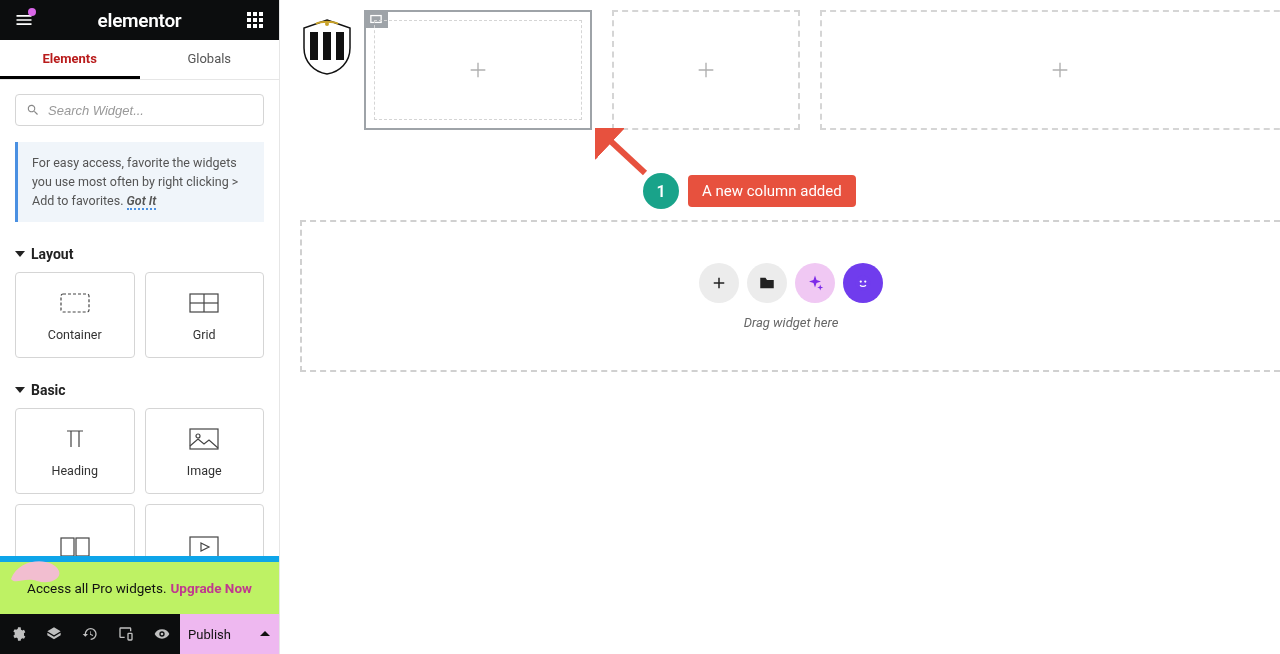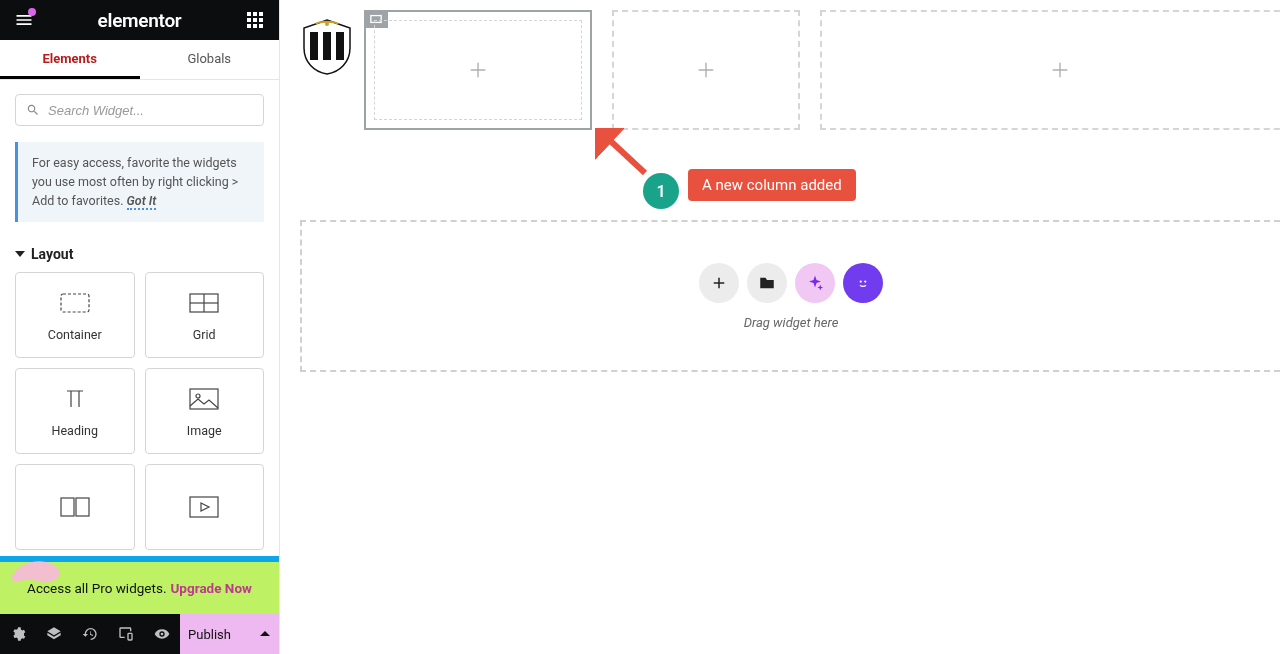--- a/index.html
+++ b/index.html
@@ -206,21 +206,21 @@
     width: 60px; height: 50px; pointer-events:none;
   }
   .anno-badge {
     position: absolute; left: 363px; top: 173px;
     width: 36px; height: 36px; border-radius: 50%;
     background: #19a38a; color: #fff;
     display: flex; align-items: center; justify-content: center;
     font-weight: 600; font-size: 16px; pointer-events:none;
   }
   .anno-label {
-    position: absolute; left: 408px; top: 169px;
+    position: absolute; left: 408px; top: 175px;
     height: 32px; padding: 0 14px;
     background: #e7513e; color: #fff; border-radius: 4px;
     display: flex; align-items: center; font-size: 15px;
     pointer-events:none;
   }
 
   
   .droparea {
     position: absolute; left: 20px; top: 220px;
     width: 980px; height: 152px;
@@ -323,20 +323,26 @@
           <svg width="30" height="20" viewBox="0 0 30 20">
               <rect x="1" y="1" width="28" height="18"></rect>
               <line x1="15" y1="1" x2="15" y2="19"></line>
               <line x1="1" y1="10" x2="29" y2="10"></line>
             </svg>
         </span>
         <span class="w-label">Grid</span>
       </div>
     </div>
 
+    <div class="sb-section-title">
+      <svg viewBox="0 0 10 10">
+          <path d="M0 2l5 6 5-6z"></path>
+        </svg>
+      <span>Basic</span>
+    </div>
     <div class="widget-grid">
       <div class="widget-card">
         <span class="w-icon">
           <svg width="28" height="24" viewBox="0 0 28 24">
               <path d="M6 4h16M10 4v16M18 4v16"></path>
             </svg>
         </span>
         <span class="w-label">Heading</span>
       </div>
       <div class="widget-card">

